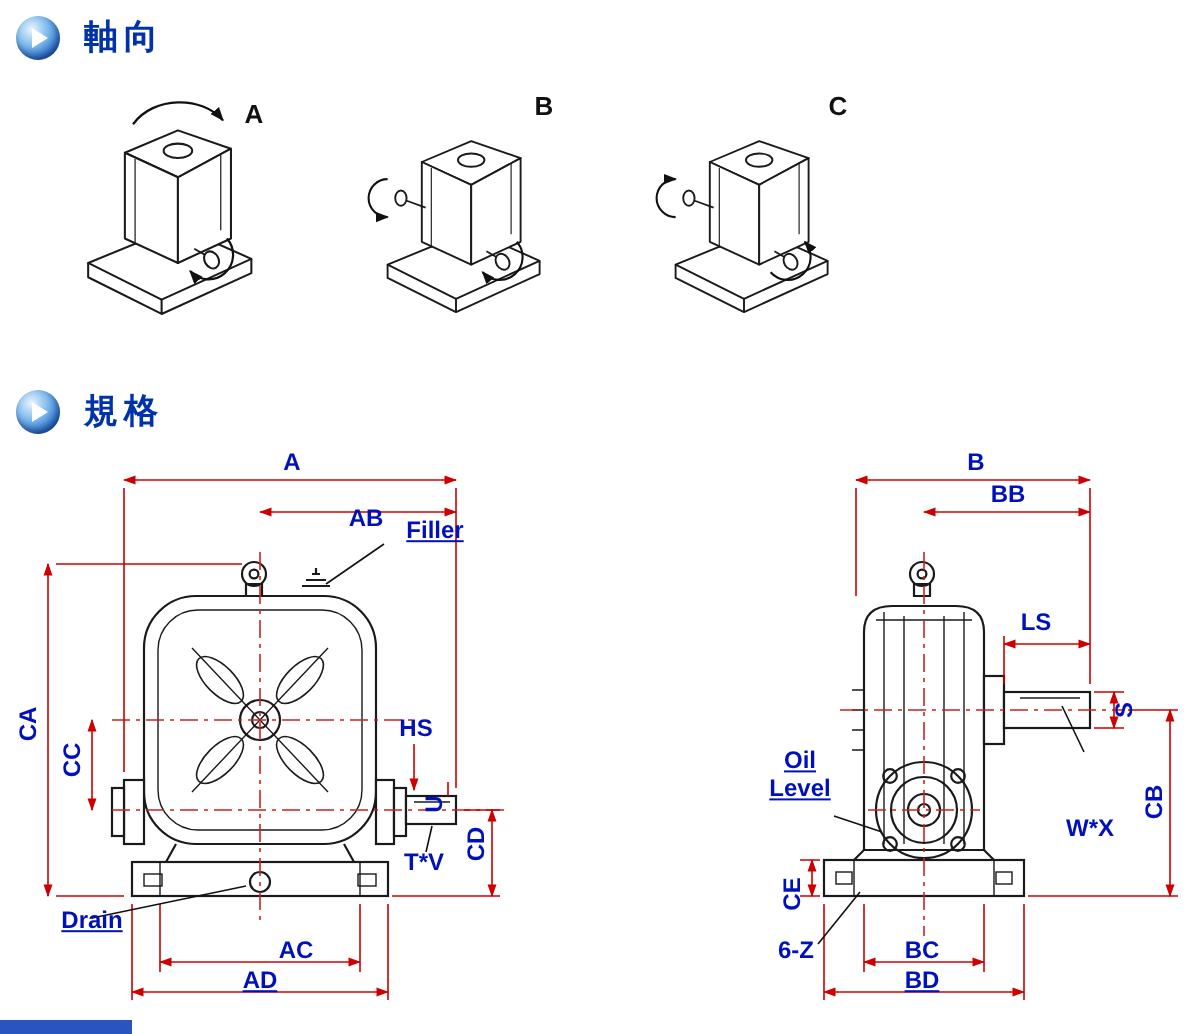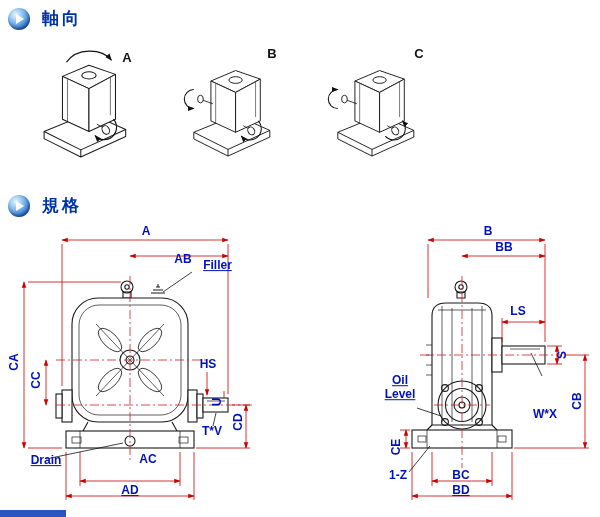--- a/index.html
+++ b/index.html
@@ -202,29 +202,29 @@
   <div class="lbl" style="left:146px; top:232px;">A</div>
   <div class="lbl" style="left:183px; top:260px;">AB</div>
   <div class="lbl ul" style="left:199px; top:266px;padding-left:37px;">Filler</div>
   <div class="lbl rot" style="left:15px; top:362px;">CA</div>
   <div class="lbl rot" style="left:37px; top:380px;">CC</div>
   <div class="lbl" style="left:208px; top:365px;text-align:right;">HS</div>
   <div class="lbl rot" style="left:218px; top:402px;">U</div>
   <div class="lbl" style="left:212px; top:432px;">T*V</div>
   <div class="lbl rot" style="left:239px; top:422px;">CD</div>
   <div class="lbl ul" style="left:30px; top:461px;padding-left:32px;">Drain</div>
-  <div class="lbl" style="left:148px; top:460px;">AC</div>
+  <div class="lbl" style="left:148px; top:476px;">AC</div>
   <div class="lbl" style="left:130px; top:491px;text-decoration:underline;">AD</div>
 
   <div class="lbl" style="left:488px; top:232px;">B</div>
   <div class="lbl" style="left:504px; top:248px;">BB</div>
   <div class="lbl" style="left:518px; top:312px;">LS</div>
   <div class="lbl rot" style="left:563px; top:355px;">S</div>
   <div class="lbl" style="left:545px; top:400px;margin-top:15px;">W*X</div>
   <div class="lbl ul wrap" style="left:400px; top:388px;">Oil Level</div>
   <div class="lbl rot" style="left:578px; top:401px;">CB</div>
   <div class="lbl rot" style="left:397px; top:447px;">CE</div>
-  <div class="lbl" style="left:398px; top:476px;">1-Z</div>
+  <div class="lbl" style="left:398px; top:476px;">6-Z</div>
   <div class="lbl" style="left:461px; top:476px;text-align:center;">BC</div>
   <div class="lbl" style="left:461px; top:491px;text-decoration:underline;">BD</div>
 
   <div class="bottom-bar"></div>
 </div>
 
 </body></html>

